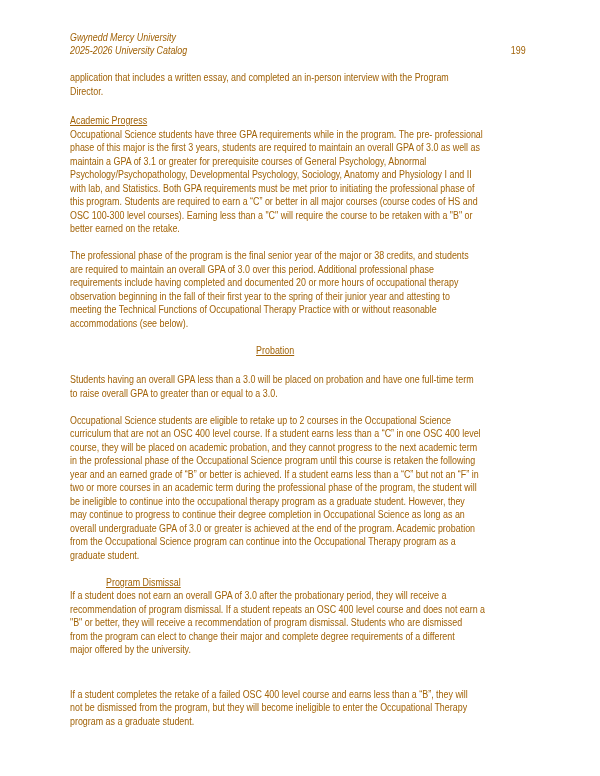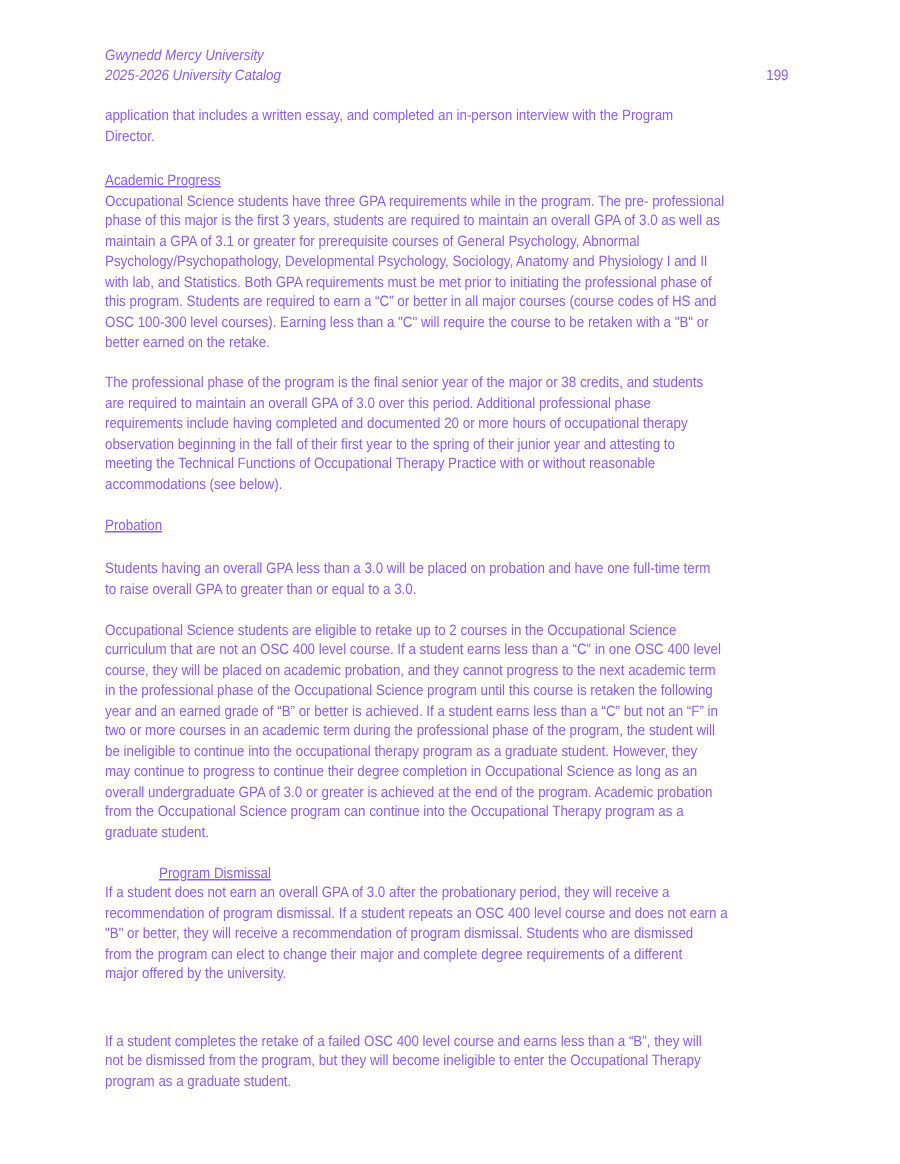--- a/index.html
+++ b/index.html
@@ -9,21 +9,21 @@
   }
   .page {
     position: relative;
     width: 600px;
     height: 776px;
     box-sizing: border-box;
     padding: 31px 69px 0 70px;
     background: #ffffff;
     overflow: hidden;
     font-family: "Liberation Sans", "DejaVu Sans", sans-serif;
-    color: #8b5cf6;
+    color: #a16207;
   }
   .header {
     display: flex;
     justify-content: space-between;
     align-items: flex-end;
   }
   .header-left {
     font-style: italic;
     font-size: 10px;
     line-height: 13px;
@@ -89,21 +89,21 @@
         <div class="line">better earned on the retake.</div>
       </div>
       <div class="block paragraph" style="margin-top: 13.5px;">
         <div class="line">The professional phase of the program is the final senior year of the major or 38 credits, and students</div>
         <div class="line">are required to maintain an overall GPA of 3.0 over this period. Additional professional phase</div>
         <div class="line">requirements include having completed and documented 20 or more hours of occupational therapy</div>
         <div class="line">observation beginning in the fall of their first year to the spring of their junior year and attesting to</div>
         <div class="line">meeting the Technical Functions of Occupational Therapy Practice with or without reasonable</div>
         <div class="line">accommodations (see below).</div>
       </div>
-      <div class="block heading-underline" style="margin-top: 13.5px;">
+      <div class="block heading-underline" style="margin-top: 13.5px; text-align: center;">
         <div class="line">Probation</div>
       </div>
       <div class="block paragraph" style="margin-top: 16px;">
         <div class="line">Students having an overall GPA less than a 3.0 will be placed on probation and have one full-time term</div>
         <div class="line">to raise overall GPA to greater than or equal to a 3.0.</div>
       </div>
       <div class="block paragraph" style="margin-top: 13.5px;">
         <div class="line">Occupational Science students are eligible to retake up to 2 courses in the Occupational Science</div>
         <div class="line">curriculum that are not an OSC 400 level course. If a student earns less than a “C” in one OSC 400 level</div>
         <div class="line">course, they will be placed on academic probation, and they cannot progress to the next academic term</div>

